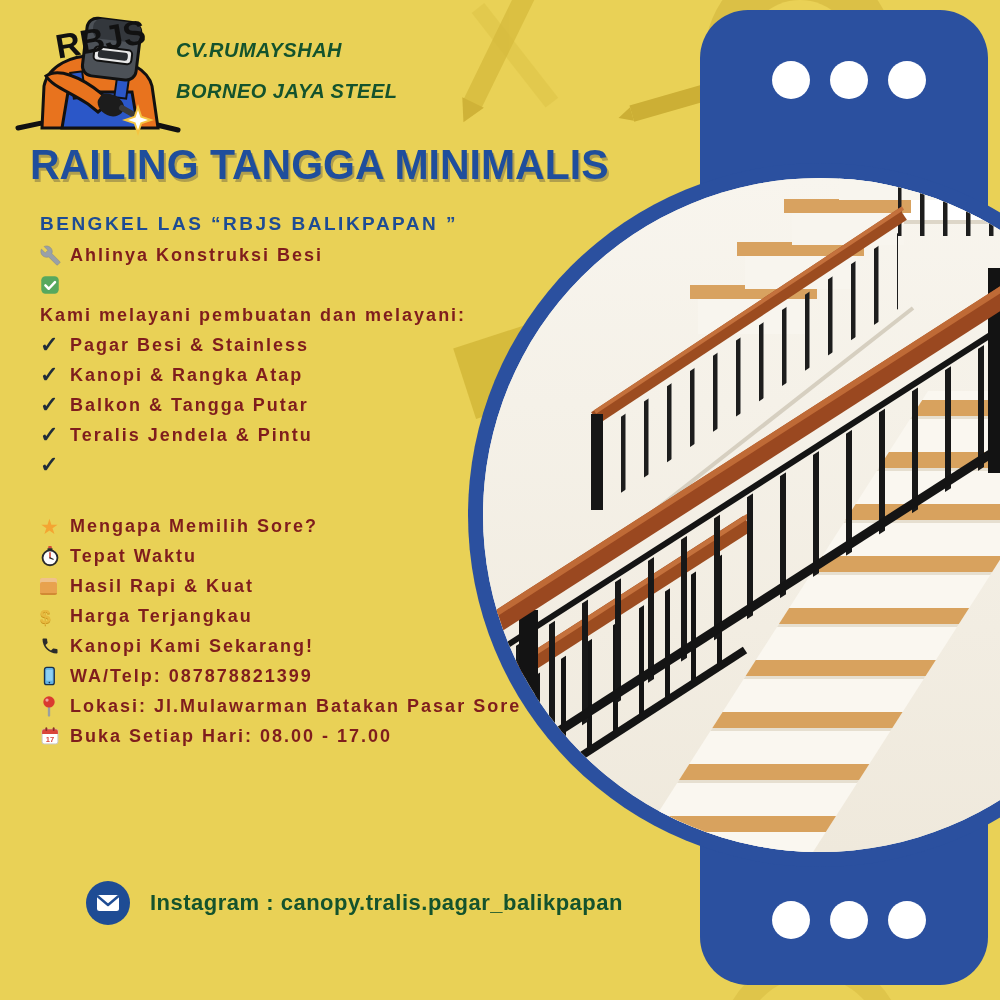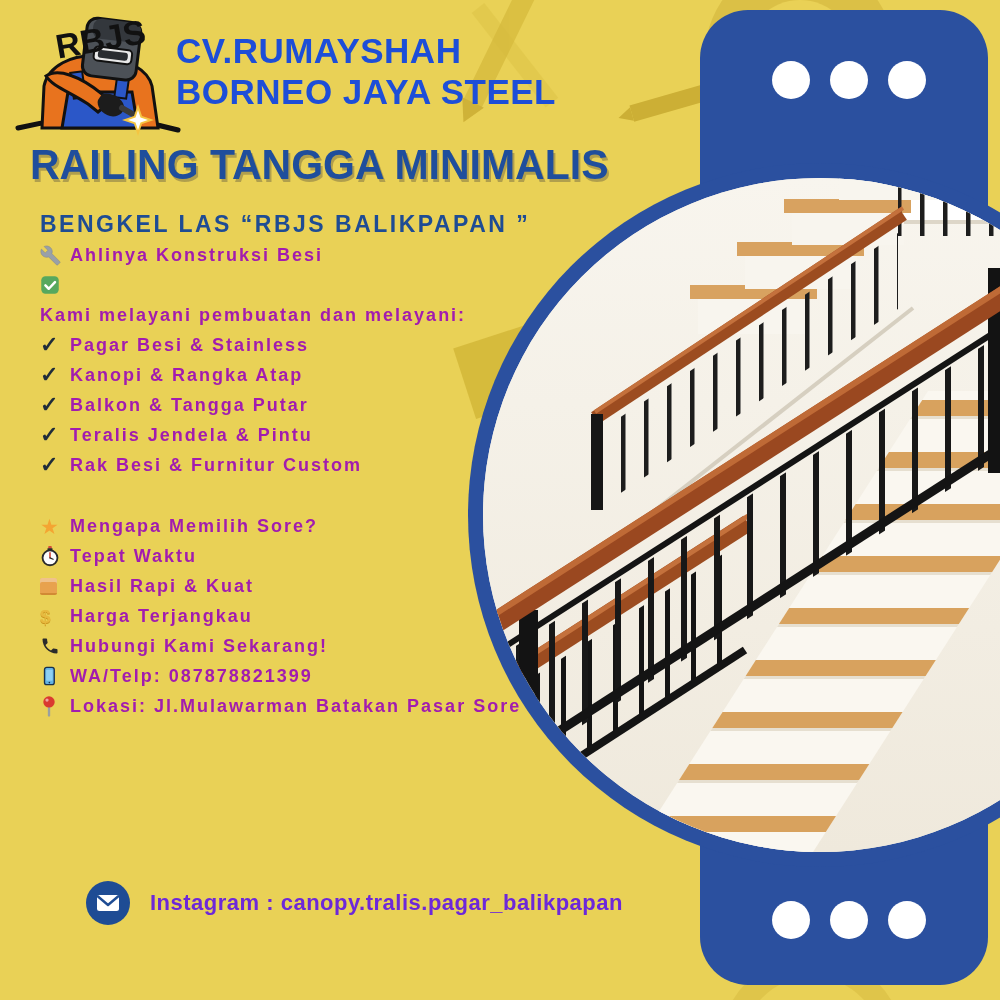--- a/index.html
+++ b/index.html
@@ -26,40 +26,40 @@
 
   
   .photo-ring{position:absolute;left:468px;top:163px;width:704px;height:704px;border-radius:50%;background:#2B509F;z-index:4;}
   .photo{position:absolute;left:483px;top:178px;width:674px;height:674px;border-radius:50%;overflow:hidden;background:#f2eee4;z-index:5;}
   .photo svg{display:block;}
 
   
   .logo{position:absolute;left:10px;top:6px;width:172px;height:138px;z-index:5;}
 
   
-  .company{position:absolute;left:176px;top:30px;z-index:5;color:#1d4ed8;font-weight:bold;font-size:35px;line-height:41px;letter-spacing:.5px;white-space:nowrap;}
+  .company{position:absolute;left:176px;top:30px;z-index:5;color:#14532d;font-weight:bold;font-size:20px;line-height:41px;letter-spacing:.5px;white-space:nowrap;font-style:italic;}
 
   
   .title{position:absolute;left:30px;top:141px;z-index:5;color:#1F4E9C;font-weight:bold;font-size:41px;letter-spacing:0;white-space:nowrap;text-shadow:2px 2px 0 rgba(30,30,55,.28);transform:scaleY(1.04);transform-origin:left top;}
 
   
   .info{position:absolute;left:40px;top:208px;z-index:5;}
-  .list-heading{font-size:23px;font-weight:bold;color:#1E4C94;letter-spacing:2.5px;white-space:nowrap;height:32px;display:flex;align-items:center;}
+  .list-heading{font-size:19px;font-weight:bold;color:#1E4C94;letter-spacing:2.5px;white-space:nowrap;height:32px;display:flex;align-items:center;}
   .row{display:flex;align-items:center;height:30px;white-space:nowrap;}
   .row.gap{margin-top:31px;}
   .row .ic{width:30px;display:flex;align-items:center;justify-content:flex-start;flex:0 0 30px;}
-  .row .txt{font-size:18px;font-weight:bold;color:#a21caf;letter-spacing:2px;}
+  .row .txt{font-size:18px;font-weight:bold;color:#7f1d1d;letter-spacing:2px;}
   .g-check{font-size:22px;font-weight:bold;color:#1f2c3a;line-height:1;}
   .g-star{font-size:21px;color:#F4A532;line-height:1;}
   .g-dollar{font-size:19px;font-weight:bold;color:#E7B93E;text-shadow:0 1px 0 #c9941f;line-height:1;}
   .g-brick{display:inline-block;width:17px;height:15px;background:#E8A24E;border-radius:2px;box-shadow:inset 0 4px 0 rgba(255,255,255,.35);border-bottom:2px solid #d18a34;}
 
   
   .footer{position:absolute;left:86px;top:881px;display:flex;align-items:center;gap:20px;z-index:5;}
-  .footer .label{font-size:22px;font-weight:bold;color:#6d28d9;letter-spacing:.5px;white-space:nowrap;}
+  .footer .label{font-size:22px;font-weight:bold;color:#14532d;letter-spacing:.5px;white-space:nowrap;}
 </style>
 </head>
 <body>
 
 <div class="page">
 
   <div class="deco deco-strip"></div>
   <div class="deco deco-pencil"></div>
   <div class="deco deco-lens"></div>
   <div class="deco deco-handle"></div>
@@ -260,21 +260,20 @@
         <div class="row">
           <span class="ic">
             <span class="g-check">✓</span>
           </span>
           <span class="txt">Teralis Jendela &amp; Pintu</span>
         </div>
         <div class="row">
           <span class="ic">
             <span class="g-check">✓</span>
           </span>
-          <span class="txt">Rak Besi &amp; Furnitur Custom</span>
         </div>
         <div class="row gap">
           <span class="ic">
             <span class="g-star">★</span>
           </span>
           <span class="txt">Mengapa Memilih Sore?</span>
         </div>
         <div class="row">
           <span class="ic">
             <svg width="20" height="22" viewBox="0 0 22 24">
@@ -298,41 +297,53 @@
             <span class="g-dollar">$</span>
           </span>
           <span class="txt">Harga Terjangkau</span>
         </div>
         <div class="row">
           <span class="ic">
             <svg width="20" height="20" viewBox="0 0 24 24">
               <path fill="#2b2b2b" d="M6.6,10.8c1.4,2.8,3.8,5.1,6.6,6.6l2.2-2.2c0.3-0.3,0.7-0.4,1-0.2c1.1,0.4,2.3,0.6,3.6,0.6c0.6,0,1,0.4,1,1V20c0,0.6-0.4,1-1,1C10.6,21,3,13.4,3,4c0-0.6,0.5-1,1-1h3.5c0.6,0,1,0.4,1,1c0,1.2,0.2,2.4,0.6,3.6c0.1,0.3,0,0.7-0.2,1L6.6,10.8z"></path>
             </svg>
           </span>
-          <span class="txt">Hubungi Kami Sekarang!</span>
+          <span class="txt">Kanopi Kami Sekarang!</span>
         </div>
         <div class="row">
           <span class="ic">
             <svg width="18" height="22" viewBox="0 0 24 26">
               <rect x="6" y="1.5" width="13" height="23" rx="3" fill="#63B3E4" stroke="#17314f" stroke-width="1.8"></rect>
               <rect x="8.2" y="4.8" width="8.6" height="14.5" rx="1" fill="#8fd0f2"></rect>
               <circle cx="12.5" cy="21.8" r="1.1" fill="#17314f"></circle>
             </svg>
           </span>
           <span class="txt">WA/Telp: 087878821399</span>
         </div>
         <div class="row">
           <span class="ic">
             <svg width="18" height="22" viewBox="0 0 20 24">
               <line x1="10" y1="11" x2="10" y2="22.5" stroke="#9aa0a0" stroke-width="2.6" stroke-linecap="round"></line>
               <circle cx="10" cy="7.5" r="6.3" fill="#DA3A30"></circle>
               <circle cx="7.8" cy="5.4" r="1.8" fill="#ffffff" opacity=".55"></circle>
             </svg>
           </span>
           <span class="txt">Lokasi: Jl.Mulawarman Batakan Pasar Sore</span>
+        </div>
+        <div class="row">
+          <span class="ic">
+            <svg width="20" height="20" viewBox="0 0 24 24">
+              <rect x="2.5" y="4" width="19" height="17.5" rx="2.5" fill="#ffffff" stroke="#c9c9c9" stroke-width="1.2"></rect>
+              <path d="M2.5,6.5a2.5,2.5 0 0 1 2.5,-2.5h14a2.5,2.5 0 0 1 2.5,2.5v3h-19z" fill="#D9453A"></path>
+              <rect x="6.5" y="1.5" width="2.2" height="4.5" rx="1.1" fill="#8a2c24"></rect>
+              <rect x="15.3" y="1.5" width="2.2" height="4.5" rx="1.1" fill="#8a2c24"></rect>
+              <text x="12" y="18.6" text-anchor="middle" font-family="Liberation Sans,sans-serif" font-size="9" font-weight="bold" fill="#D9453A">17</text>
+            </svg>
+          </span>
+          <span class="txt">Buka Setiap Hari: 08.00 - 17.00</span>
         </div>
       </div>
   </div>
 
   <div class="footer">
     <svg width="44" height="44" viewBox="0 0 44 44">
       <circle cx="22" cy="22" r="22" fill="#1E4C94"></circle>
       <rect x="11" y="14" width="22" height="16" rx="2.5" fill="#ffffff"></rect>
       <path d="M12,15.5 L22,24 L32,15.5" fill="none" stroke="#1E4C94" stroke-width="2.4" stroke-linecap="round" stroke-linejoin="round"></path>
     </svg>

